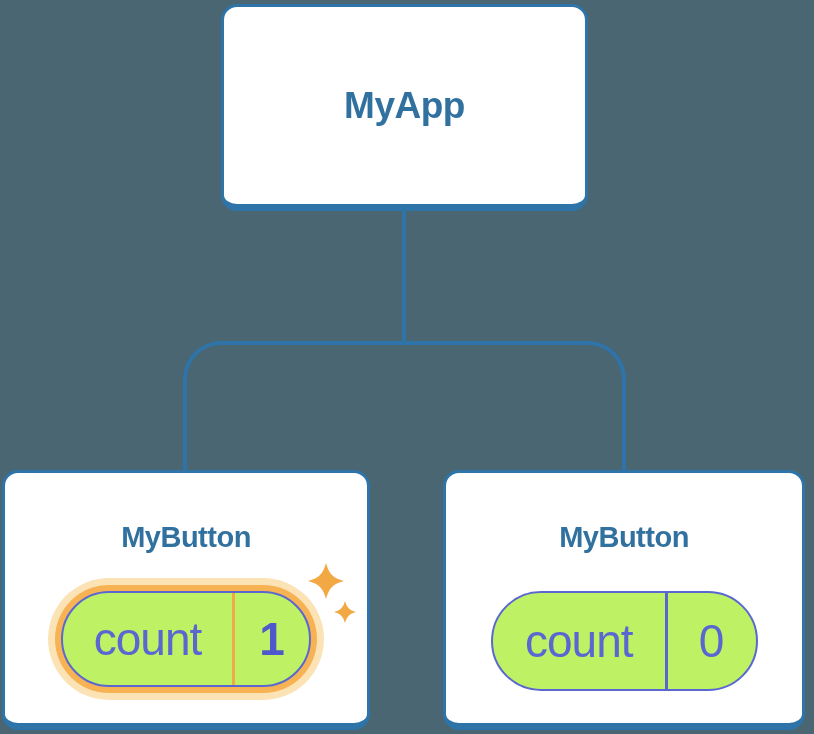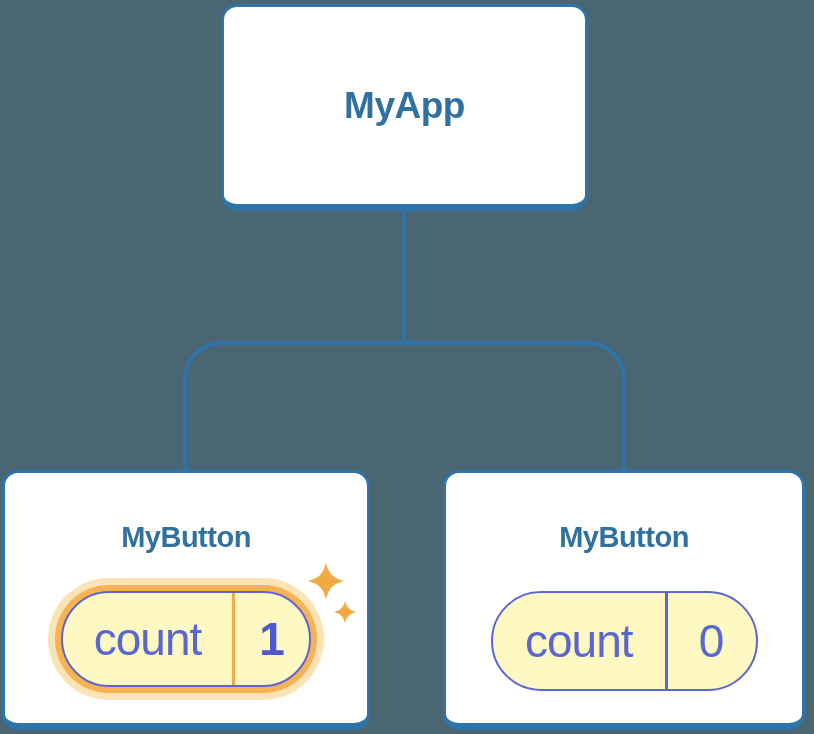--- a/index.html
+++ b/index.html
@@ -79,21 +79,21 @@
   }
   .card.root .node-title { font-size: 37px; }
   .card.child-left .node-title,
   .card.child-right .node-title { margin-top: 42px; }
 
   
   .pill {
     display: flex;
     align-items: stretch;
     box-sizing: border-box;
-    background: #fef9c3;
+    background: #bef264;
     border: 2.5px solid var(--indigo, #5b67d1);
     border-radius: 999px;
     height: 100px;
     margin-top: 32px;
   }
   .pill-plain { width: 267px; }
   .pill-highlight {
     width: 250px;
     height: 96px;
     border-width: 2px;

